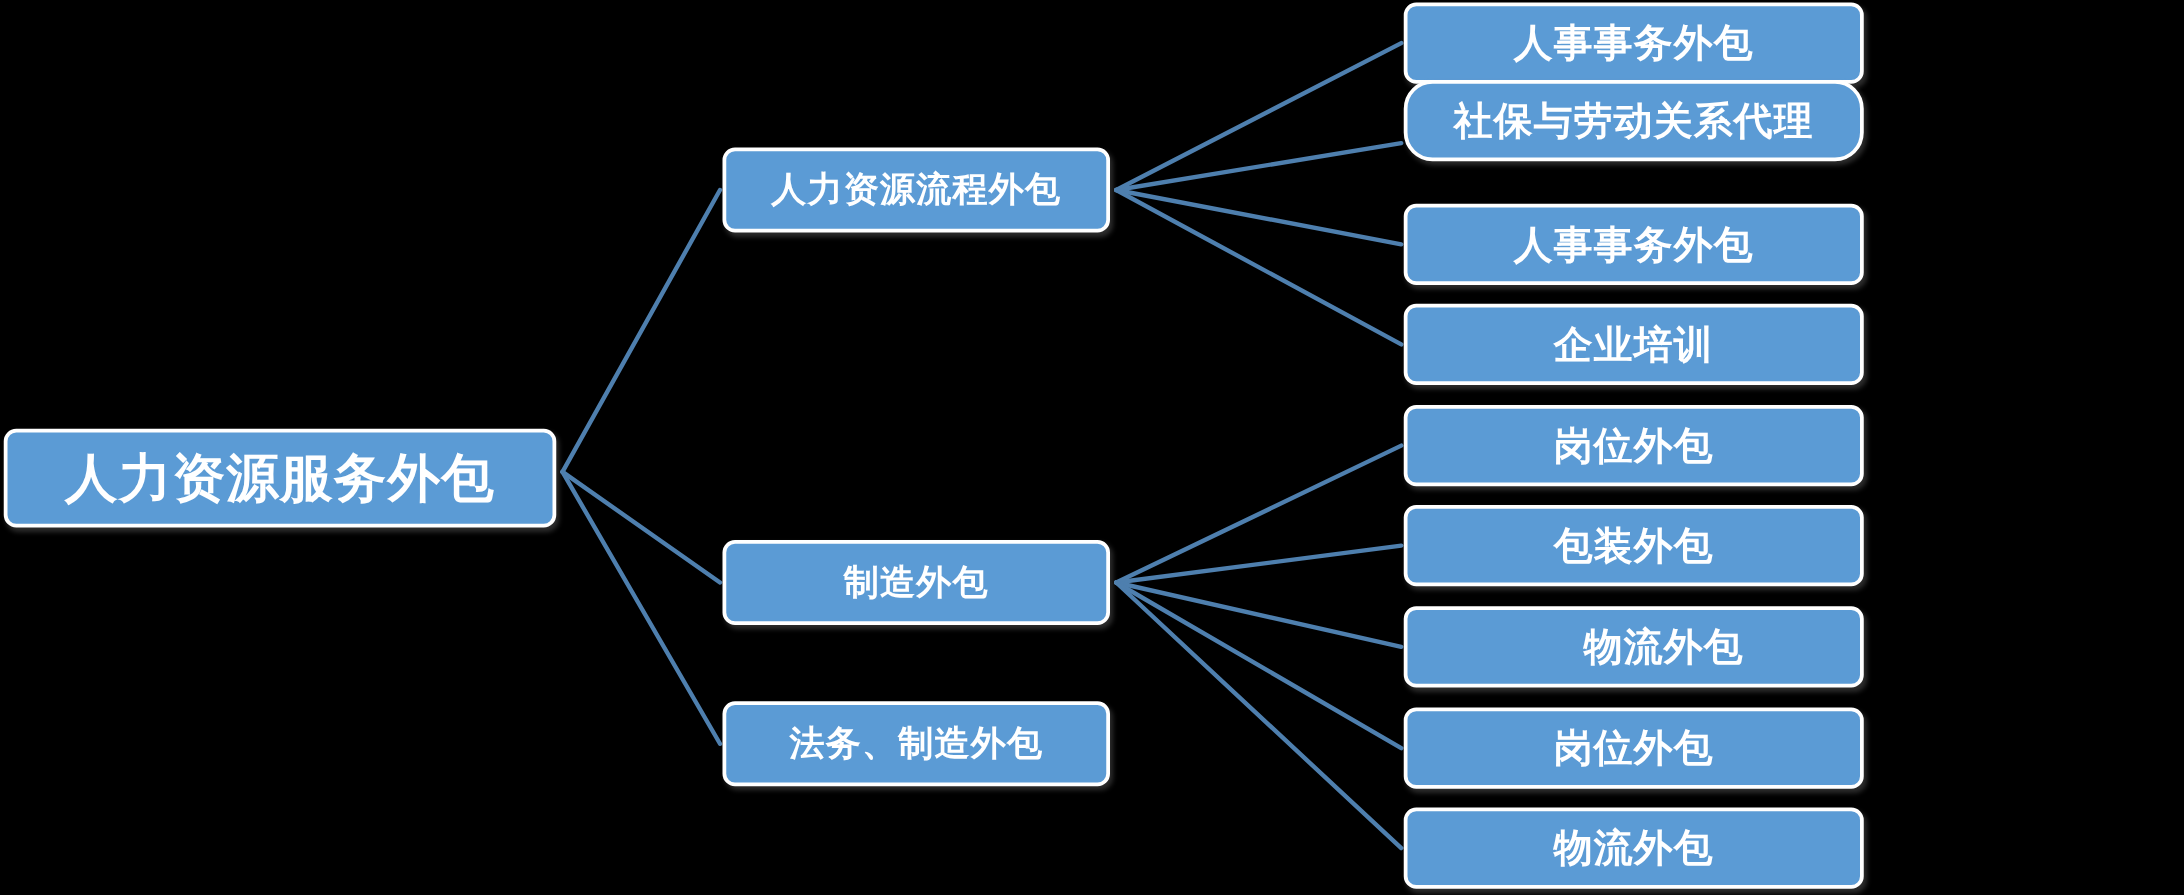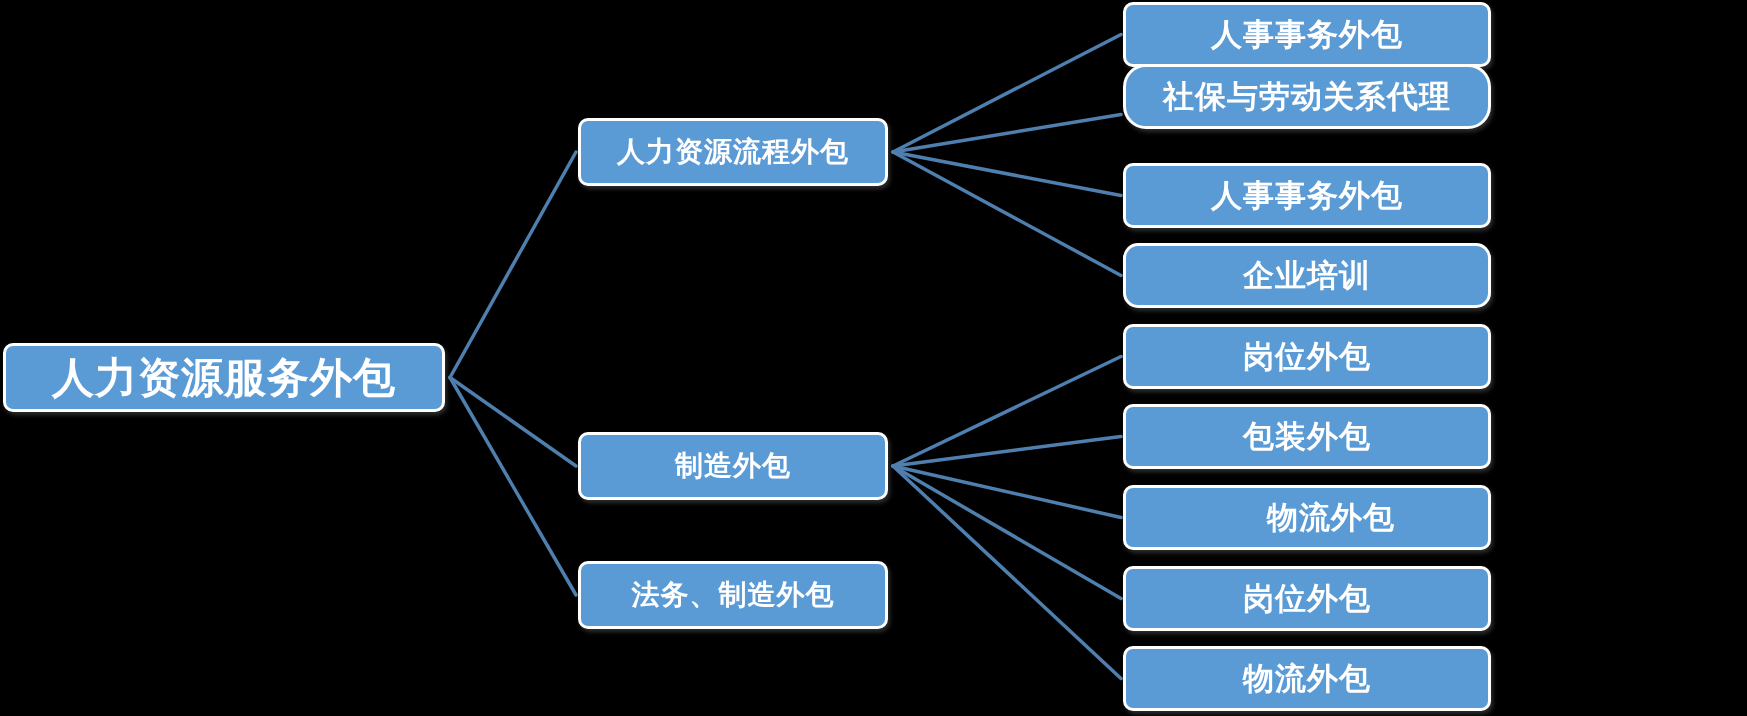--- a/index.html
+++ b/index.html
@@ -38,40 +38,40 @@
     display: flex;
     align-items: center;
     justify-content: center;
     text-align: center;
     box-shadow: 2px 3px 4px rgba(180,180,180,0.25);
     line-height: 1;
     letter-spacing: 1px;
   }
   .node.root {
     left: 3px;  top: 343px;
-    width: 442px; height: 69px;
+    width: 442px; height: 79px;
     font-size: 42px;
   }
   .node.branch {
     left: 578px;
     width: 310px; height: 68px;
     font-size: 28px;
   }
   #branch-0 { top: 118px; }
   #branch-1 { top: 432px; }
   #branch-2 { top: 561px; }
   .node.leaf {
     left: 1123px;
     width: 368px; height: 65px;
     font-size: 31px;
   }
   #leaf-0 { top: 2px; }
   #leaf-1 { top: 64px; border-radius: 23px; }
   #leaf-2 { top: 163px; }
-  #leaf-3 { top: 243px; border-radius: 15px; }
+  #leaf-3 { top: 243px; }
   #leaf-4 { top: 324px; }
   #leaf-5 { top: 404px; }
   #leaf-6 { top: 485px; padding-left: 48px; }
   #leaf-7 { top: 566px; text-align: center; }
   #leaf-8 { top: 646px; }
 </style>
 </head>
 <body>
 
 <div class="canvas">

